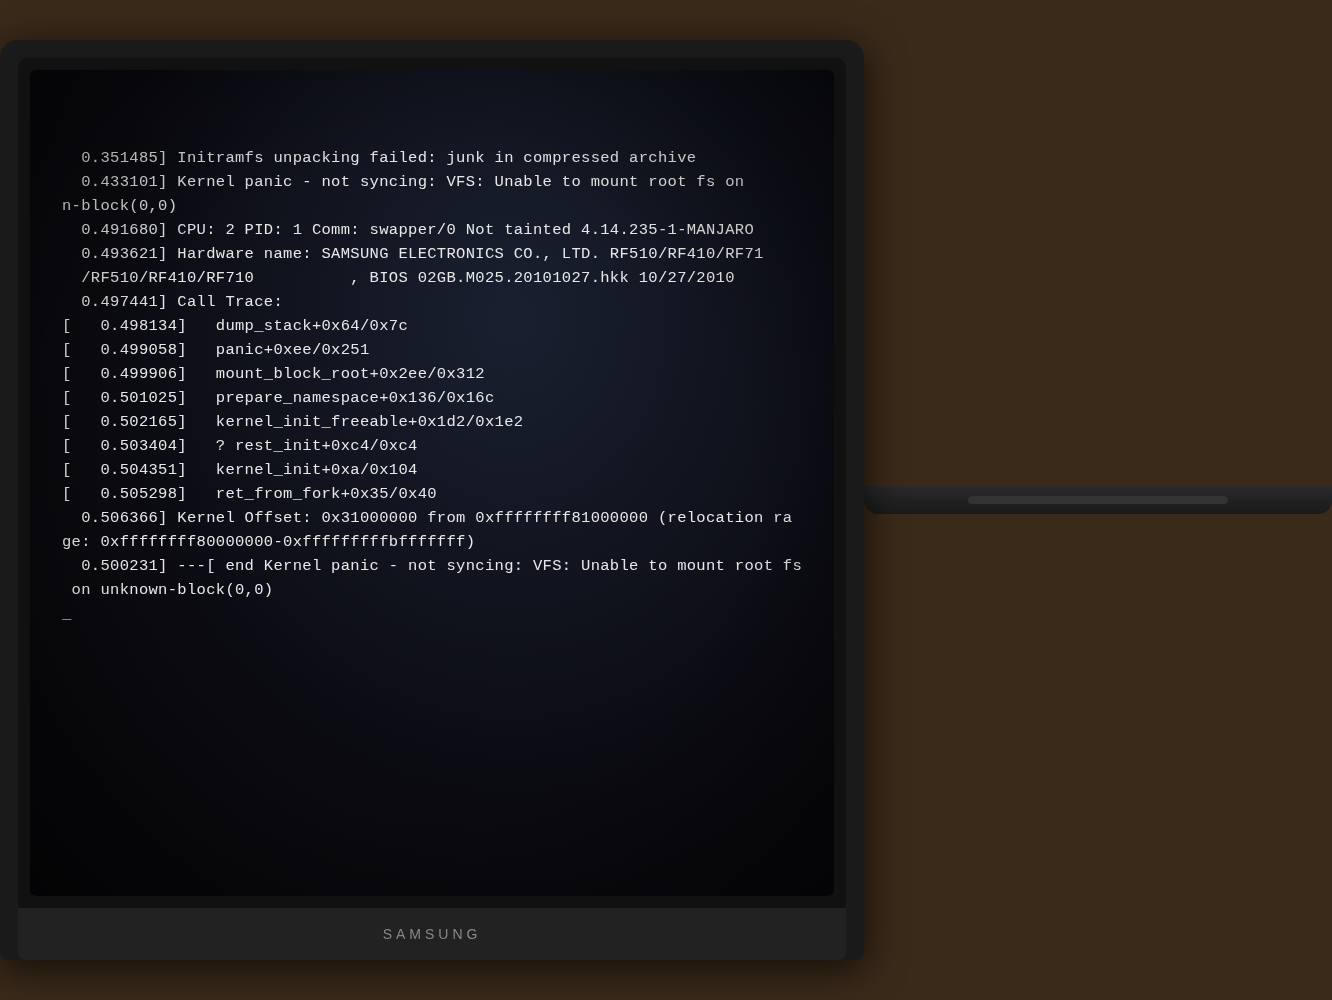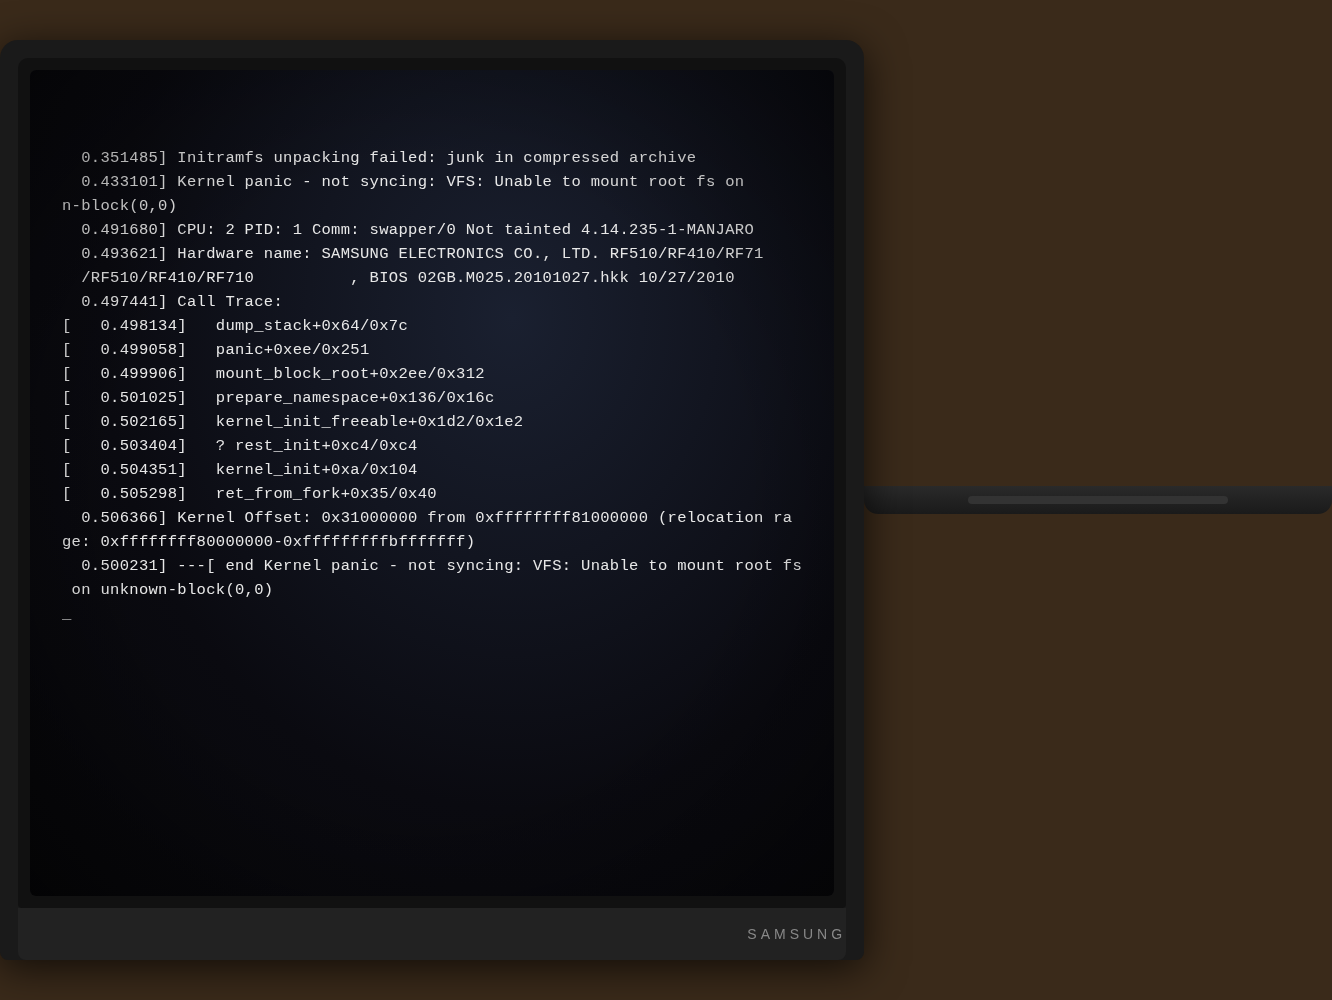--- a/index.html
+++ b/index.html
@@ -63,21 +63,21 @@
       display: block;
     }
 
     .bottom-bar {
       width: 100%;
       height: 52px;
       background: #222;
       border-radius: 0 0 8px 8px;
       display: flex;
       align-items: center;
-      justify-content: flex-end;
+      justify-content: center;
       position: relative;
     }
 
     .brand-label {
       font-family: Arial, sans-serif;
       font-size: 14px;
       letter-spacing: 4px;
       color: #888;
       text-transform: uppercase;
     }

